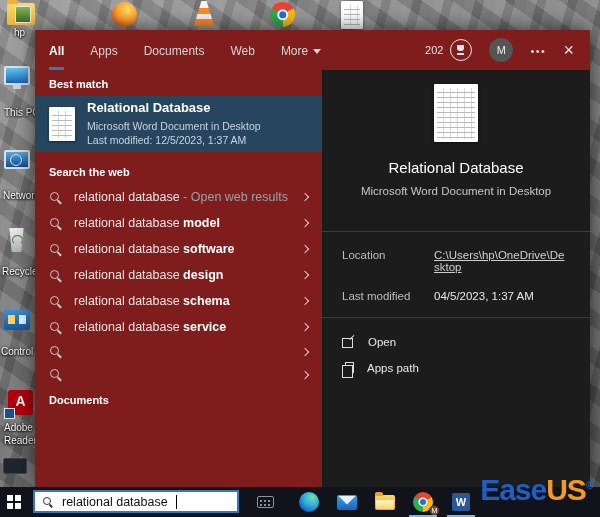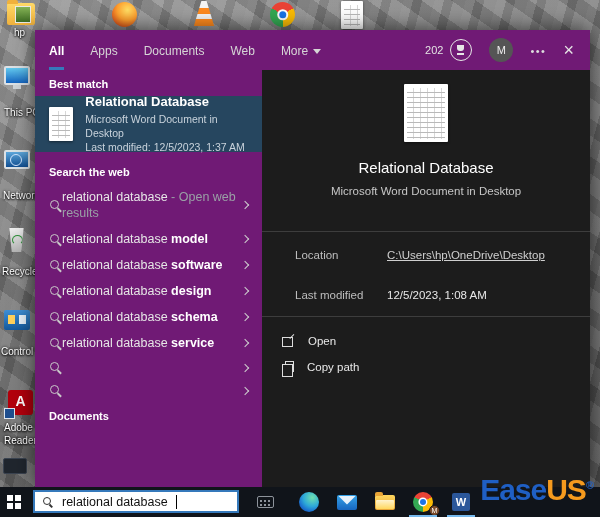--- a/index.html
+++ b/index.html
@@ -43,66 +43,66 @@
   .cp-ic { width:26px; height:20px; background:linear-gradient(#3f8fd6,#145a9e); border-radius:2px; position:relative; }
   .cp-ic::before { content:""; position:absolute; left:4px; top:5px; width:7px; height:9px; background:#ffd15c; }
   .cp-ic::after { content:""; position:absolute; right:4px; top:5px; width:7px; height:9px; background:#e8f2fb; }
   .adobe-ic { width:25px; height:25px; background:#b3000c; border-radius:3px; position:relative; }
   .adobe-ic::before { content:"A"; position:absolute; left:0; right:0; top:3px; color:#fff; font-weight:bold; font-size:14px; text-align:center; }
   .adobe-badge { position:absolute; left:-4px; bottom:-4px; width:11px; height:11px; background:#1f4f8f; border:1px solid #dfe6ee; }
   .disk-ic { width:24px; height:16px; background:#20262e; border:1px solid #3a4350; border-radius:2px; }
 
   
   .panel { position:absolute; left:35px; top:30px; width:555px; height:457px; z-index:10;
-    background:#701a75; box-shadow:0 0 20px rgba(0,0,0,.65); display:flex; flex-direction:column; }
+    background:#7f1d1d; box-shadow:0 0 20px rgba(0,0,0,.65); display:flex; flex-direction:column; }
   .panel-header { height:40px; flex:none; display:flex; align-items:stretch; padding:0 16px 0 14px; }
   .tabs { display:flex; gap:26px; }
   .tab { display:flex; align-items:center; gap:5px; font-size:12px; color:#d6d6d6; border-bottom:3px solid transparent; padding-top:4px; cursor:default; }
   .tab.active { color:#fff; font-weight:bold; border-bottom-color:var(--accent,#3579bb); }
   .tab-caret { width:0; height:0; border-left:4px solid transparent; border-right:4px solid transparent; border-top:5px solid #d6d6d6; margin-top:2px; }
   .header-right { margin-left:auto; display:flex; align-items:center; gap:17px; }
   .rewards { display:flex; align-items:center; gap:7px; font-size:11px; color:#e3e3e3; }
   .trophy { width:22px; height:22px; border:1.4px solid #e6e6e6; border-radius:50%; position:relative; }
   .trophy::before { content:""; position:absolute; left:6px; top:4.5px; width:7px; height:6px; background:#e6e6e6; border-radius:0 0 3px 3px; }
   .trophy::after { content:""; position:absolute; left:6px; top:13px; width:7px; height:1.6px; background:#e6e6e6; box-shadow:-2px -2px 0 -0.4px #e6e6e6 inset; }
   .avatar { width:24px; height:24px; border-radius:50%; background:#555; color:#eee; font-size:11px; display:flex; align-items:center; justify-content:center; }
   .dots::before { content:"\2022\2022\2022"; color:#ddd; font-size:11px; letter-spacing:1.5px; }
   .close-x::before { content:"\00D7"; color:#e6e6e6; font-size:18px; line-height:1; }
 
   .panel-body { flex:1; display:flex; min-height:0; }
-  .left-list { width:227px; flex:none; overflow:hidden; }
+  .left-list { width:287px; flex:none; overflow:hidden; }
   .section-label { padding:8px 14px 6px; font-size:11px; font-weight:bold; color:#fff; }
   .section-label.mt { padding-top:14px; }
 
   .best-row { height:56px; display:flex; align-items:center; gap:12px; padding:0 14px; background:var(--highlight,#26465f); cursor:default; }
   .bm-doc { width:26px; height:34px; }
   .bm-text { line-height:1.3; }
   .bm-title { font-size:13px; font-weight:bold; color:#fff; margin-bottom:3px; }
   .bm-sub { font-size:10.5px; color:#c9d3dc; }
 
-  .sugg-row { display:flex; align-items:center; gap:0; padding:5px 14px; font-size:12.5px; color:#e6e6e6; cursor:default; }
+  .sugg-row { display:flex; align-items:center; gap:12px; padding:5px 14px; font-size:12.5px; color:#e6e6e6; cursor:default; }
   .sugg-text { flex:1; line-height:16px; }
   .sugg-bold { font-weight:bold; color:#fff; }
   .sugg-suffix { color:#9aa0a6; }
   .chev { width:6px; height:6px; border-top:1.7px solid #cfcfcf; border-right:1.7px solid #cfcfcf; transform:rotate(45deg); flex:none; margin-left:auto; }
 
   .ic-search { width:13px; height:13px; position:relative; flex:none; }
   .ic-search::before { content:""; position:absolute; left:1px; top:1px; width:7px; height:7px; border:1.4px solid #c9c9c9; border-radius:50%; }
   .ic-search::after { content:""; position:absolute; width:5px; height:1.5px; background:#c9c9c9; transform:rotate(45deg); left:8px; top:10px; }
   .ic-dialog { width:13px; height:13px; border:1.4px solid #c9c9c9; border-radius:50%; position:relative; flex:none; }
   .ic-dialog::before { content:""; position:absolute; left:2px; top:3px; width:5.5px; height:1.2px; background:#c9c9c9; box-shadow:0 2.8px 0 #c9c9c9; }
 
   
   .preview { flex:1; background:#1c1c1c; display:flex; flex-direction:column; }
   .pv-top { text-align:center; padding:14px 10px 34px; }
   .pv-thumb { width:44px; height:58px; margin:0 auto; }
   .pv-title { margin-top:17px; font-size:15px; color:#fff; }
   .pv-sub { margin-top:9px; font-size:11.5px; color:#c6c6c6; }
   .divider { border-top:1px solid #3d3d3d; }
-  .details { padding:17px 20px 15px; display:grid; grid-template-columns:92px 1fr; row-gap:28px; font-size:11.5px; align-items:start;margin-left:13px; }
+  .details { padding:17px 20px 15px; display:grid; grid-template-columns:92px 1fr; row-gap:17px; font-size:11.5px; align-items:start; }
   .det-label { color:#bdbdbd; }
   .det-value { color:#e8e8e8; }
   .det-link { color:#cfcfcf; text-decoration:underline; cursor:pointer; word-break:break-all; }
   .actions { padding:11px 20px; }
   .action-row { display:flex; align-items:center; gap:13px; padding:6.5px 0; font-size:11.5px; color:#e8e8e8; cursor:default; }
 
   .ic-open { width:13px; height:13px; position:relative; flex:none; }
   .ic-open::before { content:""; position:absolute; left:0; bottom:1px; width:9px; height:8px; border:1.3px solid #ddd; }
   .ic-open::after { content:""; position:absolute; right:0; top:1.5px; width:6px; height:1.4px; background:#ddd; transform:rotate(-45deg); }
   .ic-folder { width:13px; height:10px; border:1.3px solid #ddd; border-radius:1px; position:relative; flex:none; margin-top:2px; }
@@ -317,34 +317,34 @@
       <div class="pv-top">
         <div class="page-ic pv-thumb"></div>
         <div class="pv-title">Relational Database</div>
         <div class="pv-sub">Microsoft Word Document in Desktop</div>
       </div>
       <div class="divider"></div>
       <div class="details">
         <div class="det-label">Location</div>
         <div class="det-value det-link">C:\Users\hp\OneDrive\Desktop</div>
         <div class="det-label">Last modified</div>
-        <div class="det-value">12/5/2023, 1:08 AM</div>
+        <div class="det-value">04/5/2023, 1:37 AM</div>
       </div>
       <div class="divider"></div>
       <div class="actions">
 
           <div class="action-row">
             <span class="ic-open"></span>
             <span>Open</span>
           </div>
 
 
           <div class="action-row">
             <span class="ic-copy"></span>
-            <span>Copy path</span>
+            <span>Apps path</span>
           </div>
 
       </div>
     </div>
   </div>
 </div>
 
 <div class="taskbar">
   <div class="tb-btn" style="width:28px;">
     <div class="startlogo">

